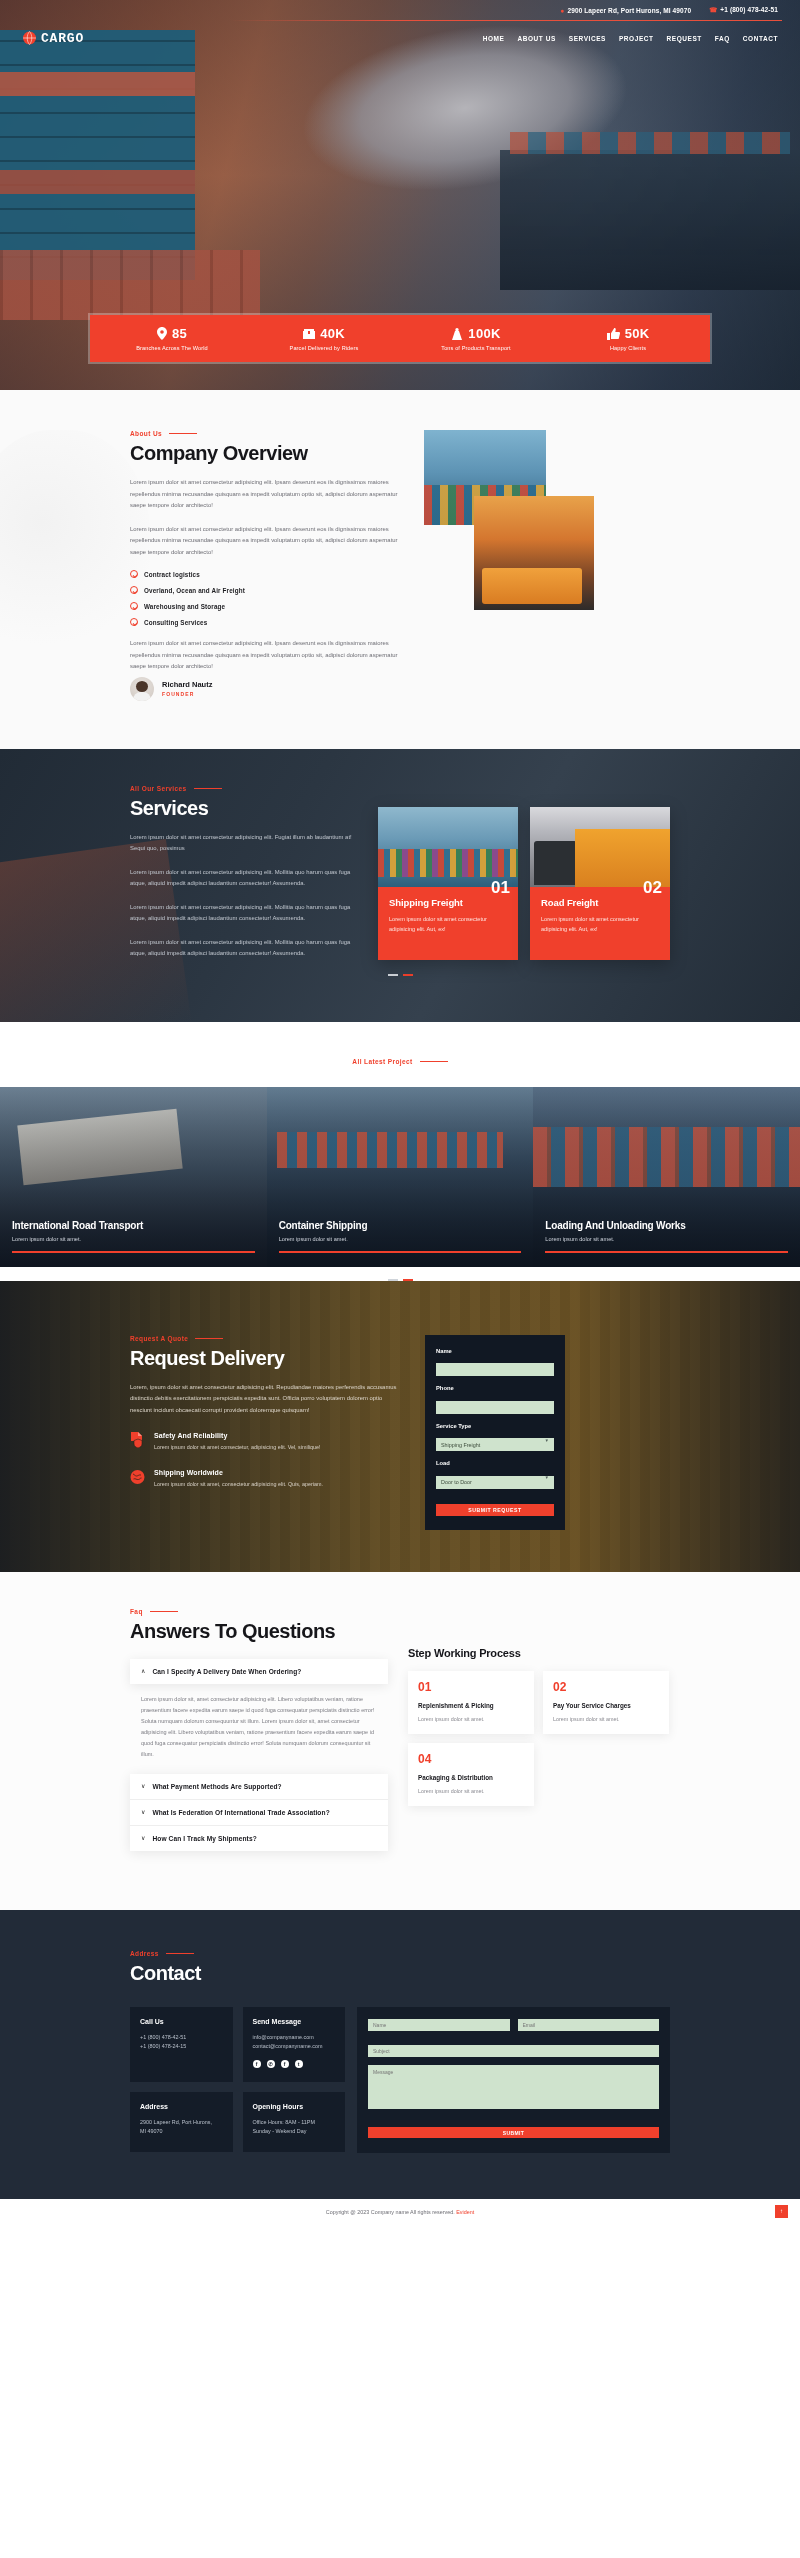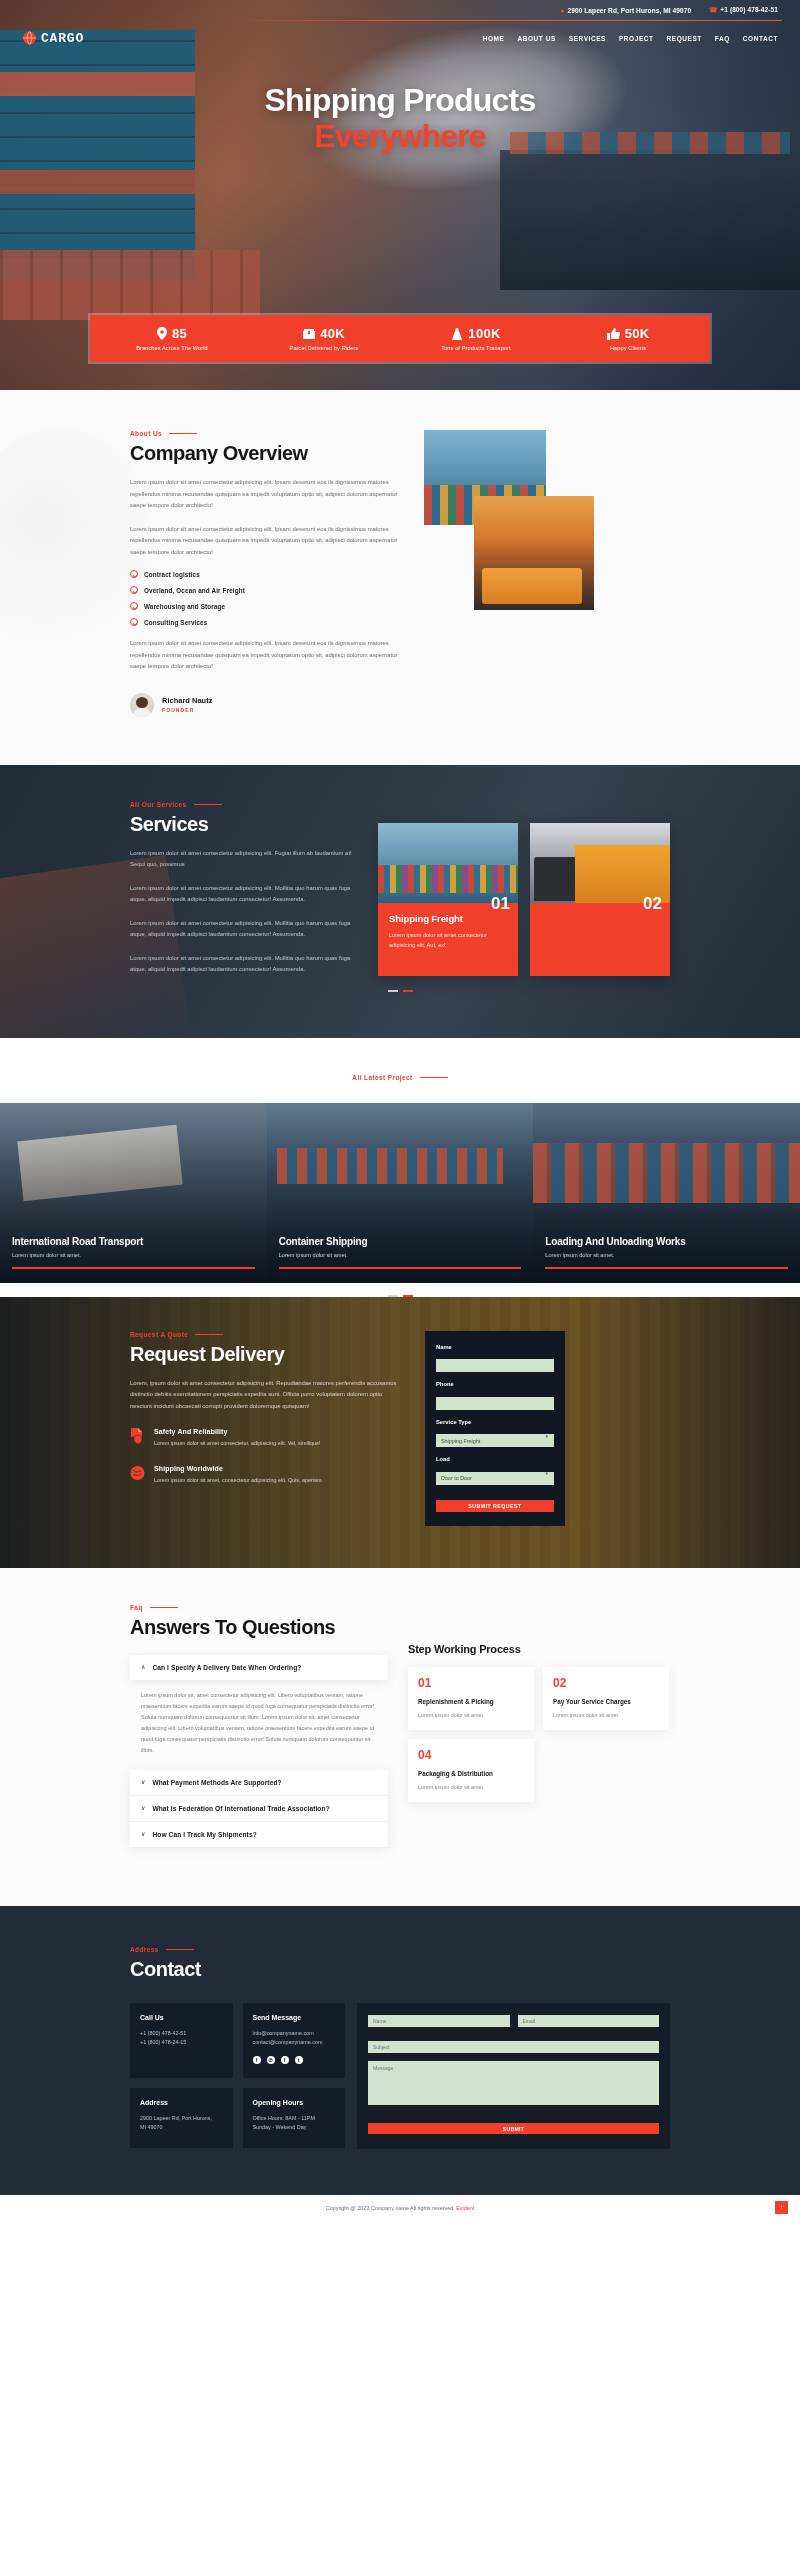--- a/index.html
+++ b/index.html
@@ -65,21 +65,21 @@
   .about-grid{display:flex;gap:22px;align-items:flex-start;}
   .about-left{width:272px;}
   .eyebrow{display:flex;align-items:center;gap:7px;font-size:6.5px;font-weight:bold;color:#f0402c;letter-spacing:.4px;}
   .eyebrow i{display:block;width:28px;height:1px;background:#f0402c;}
   h2.sec{font-size:20px;font-weight:bold;letter-spacing:-.5px;margin-top:5px;color:#16161a;}
   p.body{font-size:5.9px;line-height:1.95;color:#6d6d74;margin-top:12px;}
   .checks{margin-top:12px;display:flex;flex-direction:column;gap:8px;}
   .check{display:flex;align-items:center;gap:6px;font-size:6.3px;font-weight:bold;color:#1b1b1f;letter-spacing:.15px;}
   .check .cc{width:8px;height:8px;border:1px solid #f0402c;border-radius:50%;position:relative;flex:none;}
   .check .cc:after{content:"";position:absolute;left:1.8px;top:3.2px;width:3px;height:1.6px;border-left:1px solid #f0402c;border-bottom:1px solid #f0402c;transform:rotate(-45deg);}
-  .founder{display:flex;align-items:center;gap:8px;margin-top:20px;}
+  .founder{display:flex;align-items:center;gap:8px;margin-top:4px;}
   .avatar{width:24px;height:24px;border-radius:50%;flex:none;overflow:hidden;
     background:radial-gradient(circle at 50% 35%,#e8e3df,#cfc7c0);position:relative;}
   .avatar:before{content:"";position:absolute;left:6px;top:4px;width:12px;height:11px;border-radius:50%;background:#4a352a;}
   .avatar:after{content:"";position:absolute;left:3px;bottom:0;width:18px;height:9px;border-radius:8px 8px 0 0;background:#f2f2f2;}
   .founder-name{font-size:7.5px;font-weight:bold;color:#15151a;}
   .founder-role{font-size:5px;font-weight:bold;color:#f0402c;letter-spacing:1.1px;margin-top:2px;}
 
   .about-right{width:170px;position:relative;height:180px;}
   .ph{position:absolute;overflow:hidden;}
   .ph1{left:0;top:0;width:122px;height:95px;
@@ -136,21 +136,21 @@
   .p2:after{content:"";position:absolute;left:20px;top:30px;width:60%;height:60px;background:linear-gradient(180deg,#d9d2c6,#9a9287);opacity:.7;transform:rotate(-6deg);}
   .p3{background:linear-gradient(180deg,#7e9db5 0%,#4f6c86 40%,#1d2b39 100%);}
   .p3:after{content:"";position:absolute;left:10px;top:45px;width:85%;height:36px;
     background:repeating-linear-gradient(90deg,#b8503c 0 10px,#2d5e7c 10px 20px);opacity:.85;}
   .p4{background:linear-gradient(180deg,#6f8aa4 0%,#47617a 40%,#1a2734 100%);}
   .p4:after{content:"";position:absolute;left:0;top:40px;width:100%;height:60px;
     background:repeating-linear-gradient(90deg,#c0523f 0 14px,#8a4a3a 14px 18px,#2f5f7e 18px 32px);opacity:.8;}
   .proj-dots{display:flex;gap:5px;justify-content:center;margin:12px 0 0;}
 
   
-  .request{position:relative;padding:34px 0 42px;overflow:hidden;background:#3b2f20;}
+  .request{position:relative;padding:54px 0 42px;overflow:hidden;background:#3b2f20;}
   .req-bg{position:absolute;inset:0;
     background:
       linear-gradient(90deg,rgba(22,26,32,.92) 0%,rgba(40,38,30,.72) 22%,rgba(86,68,34,.62) 48%,rgba(96,72,32,.6) 72%,rgba(28,28,28,.85) 100%),
       repeating-linear-gradient(90deg,#6b5526 0 10px,#7d6430 10px 20px);}
   .req-grid{display:flex;gap:20px;position:relative;}
   .req-left{width:275px;}
   .req-left h2.sec{color:#fff;}
   .req-left p.body{color:#ded7cb;}
   .feat{display:flex;gap:9px;margin-top:16px;}
   .feat-ic{width:15px;height:16px;flex:none;color:#f0402c;}
@@ -251,26 +251,20 @@
         <a href="#">HOME</a>
         <a href="#">ABOUT US</a>
         <a href="#">SERVICES</a>
         <a href="#">PROJECT</a>
         <a href="#">REQUEST</a>
         <a href="#">FAQ</a>
         <a href="#">CONTACT</a>
       </nav>
     </div>
 
-    <div class="hero-title">
-      <h1>
-        <span>Shipping Products</span><br>
-        <span class="accent">Everywhere</span>
-      </h1>
-    </div>
 
     <div class="stats-wrap">
       <div class="stats">
         <div class="stat">
           <div class="stat-top">
             <span class="sic">
                 <svg width="10" height="13" viewBox="0 0 10 13">
                   <path d="M5 0C2.2 0 0 2.2 0 5c0 3.6 5 8 5 8s5-4.4 5-8c0-2.8-2.2-5-5-5zm0 6.8A1.8 1.8 0 1 1 5 3.2a1.8 1.8 0 0 1 0 3.6z" fill="#fff"></path>
                 </svg>
               </span>
@@ -384,20 +378,24 @@
             <div class="card-img ci1"></div>
             <div class="card-num">01</div>
             <div class="card-body">
               <h3>Shipping Freight</h3>
               <p>Lorem ipsum dolor sit amet consectetur adipisicing elit. Aut, ex!</p>
             </div>
           </div>
           <div class="card">
             <div class="card-img ci2"></div>
             <div class="card-num">02</div>
+            <div class="card-body">
+              <h3>Road Freight</h3>
+              <p>Lorem ipsum dolor sit amet consectetur adipisicing elit. Aut, ex!</p>
+            </div>
           </div>
         </div>
       </div>
       <div class="dots">
         <span class="dot"></span>
         <span class="dot on"></span>
       </div>
     </div>
   </section>
 

